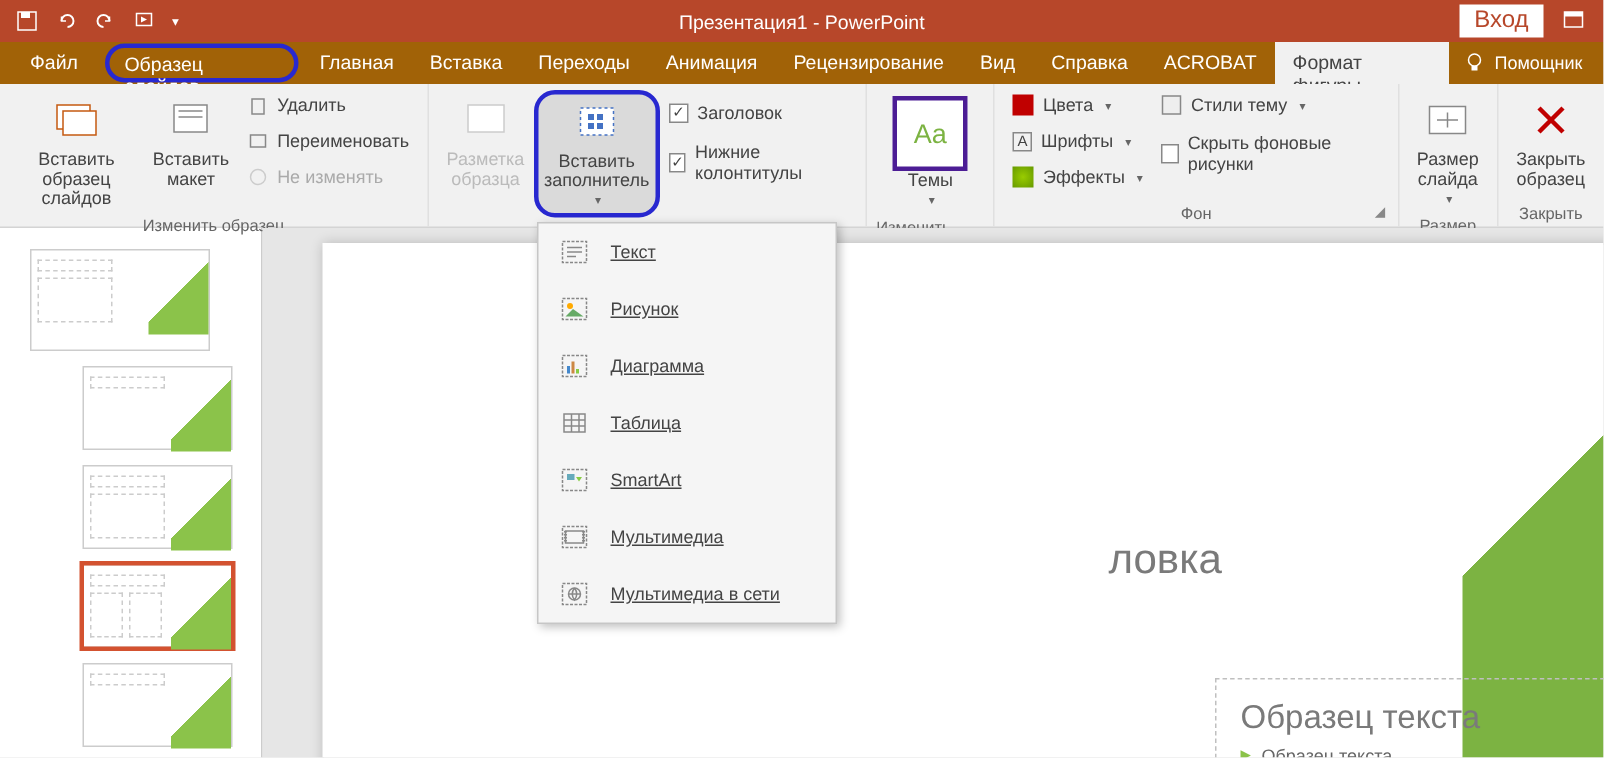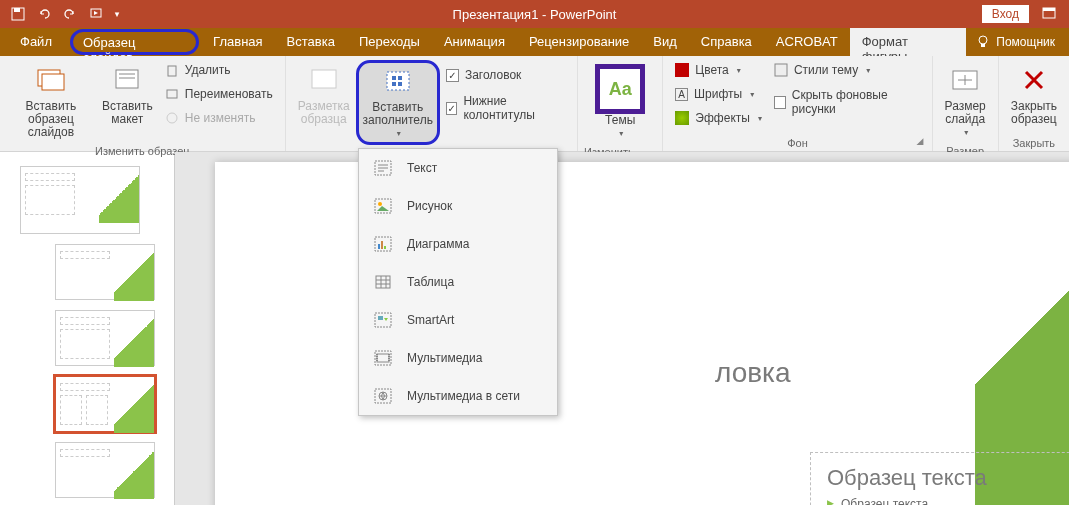--- a/index.html
+++ b/index.html
@@ -2,21 +2,21 @@
 <html><head>
 <meta charset="utf-8">
 <style>
 *{box-sizing:border-box;margin:0;padding:0;font-family:"Segoe UI",Tahoma,sans-serif;font-size:12px}
 body{width:1069px;height:505px;background:#e6e6e6;overflow:hidden;position:relative}
 .titlebar{height:28px;background:#b7472a;display:flex;align-items:center;color:#fff;position:relative}
 .qat{display:flex;align-items:center;gap:2px;padding-left:6px}
 .qat-btn{width:24px;height:24px;display:flex;align-items:center;justify-content:center;cursor:pointer}
 .title-text{position:absolute;left:50%;transform:translateX(-50%);font-size:13px}
 .title-right{margin-left:auto;display:flex;align-items:center;gap:8px;padding-right:8px}
-.login-btn{background:#fff;color:#b7472a;padding:2px 10px;font-size:12px;cursor:pointer}
+.login-btn{background:#fff;color:#b7472a;padding:2px 10px;font-size:16px;cursor:pointer}
 .ribbon-tabs{height:28px;background:#a16207;display:flex;align-items:stretch;color:#fff;padding:0 4px}
 .tab{padding:6px 12px;cursor:pointer;font-size:13px}
 .tab.file{padding:6px 16px}
 .tab.active{background:#f1f1f1;color:#444}
 .tab.circled{border:3px solid #2828d0;border-radius:16px;margin:1px 2px;padding:3px 10px}
 .tell-me{display:flex;align-items:center;gap:6px;padding:0 10px;color:#fff}
 .bulb{width:14px;height:14px}
 .ribbon{height:96px;background:#f1f1f1;border-bottom:1px solid #d4d4d4;display:flex;position:relative}
 .group{display:flex;flex-direction:column;align-items:center;padding:4px 6px 2px;border-right:1px solid #e0e0e0;height:100%}
 .group-body{display:flex;flex:1;align-items:flex-start}
@@ -35,32 +35,32 @@
 .thumb-panel{width:175px;background:#fff;border-right:1px solid #ccc;overflow:hidden;padding:8px 0}
 .thumb{width:100px;height:56px;margin:6px auto 10px;border:1px solid #ccc;background:#fff;position:relative;cursor:pointer}
 .thumb.selected{outline:3px solid #d35230;outline-offset:-1px}
 .thumb.indent{margin-left:55px}
 .thumb .green-tri{position:absolute;right:0;top:0;width:40px;height:56px;background:linear-gradient(135deg,transparent 50%,#8bc34a 50%)}
 .thumb .placeholder{position:absolute;left:4px;top:6px;width:50px;height:8px;border:1px dashed #ccc}
 .thumb .placeholder2{position:absolute;left:4px;top:18px;width:50px;height:30px;border:1px dashed #ccc}
 .canvas{flex:1;position:relative;overflow:hidden;background:#e6e6e6}
 .slide{position:absolute;left:40px;top:10px;width:960px;height:540px;background:#fff;box-shadow:0 0 8px rgba(0,0,0,0.2)}
 .slide-green{position:absolute;right:0;top:0;width:200px;height:540px;background:linear-gradient(135deg,transparent 30%,#7cb342 30%,#7cb342 60%,#689f38 60%)}
-.title-ph{position:absolute;left:500px;top:195px;font-size:28px;color:#7a7a7a}
+.title-ph{position:absolute;left:524px;top:195px;font-size:28px;color:#7a7a7a}
 .content-ph{position:absolute;left:595px;top:290px;width:290px;height:200px;border:1px dashed #bfbfbf}
 .content-ph .hdr{font-size:22px;color:#7a7a7a;padding:12px 16px 4px}
 .bullets{padding:0 16px;font-size:13px;color:#666}
 .bullets .b1{padding:2px 0 2px 14px;position:relative}
 .bullets .b1::before{content:"▶";position:absolute;left:0;color:#8bc34a;font-size:9px;top:3px}
 .dropdown{position:absolute;left:358px;top:148px;width:200px;background:#f5f5f5;border:1px solid #c6c6c6;box-shadow:2px 2px 6px rgba(0,0,0,0.25);z-index:100}
 .dd-item{display:flex;align-items:center;gap:14px;padding:10px 14px;cursor:pointer;color:#444}
 .dd-ico{width:20px;height:18px;display:flex;align-items:center;justify-content:center}
-.ul{}
+.ul{text-decoration:underline}
 svg{display:block}
-.themes-gal{width:50px;height:50px;border:5px solid #4c1d95;background:#fff;display:flex;align-items:center;justify-content:center;font-size:18px;color:#7cb342;font-weight:bold}
+.themes-gal{width:50px;height:50px;border:3px solid #4c1d95;background:#fff;display:flex;align-items:center;justify-content:center;font-size:18px;color:#7cb342;font-weight:normal}
 .color-swatch{width:14px;height:14px;display:inline-block}
 </style>
 </head>
 <body>
 
 <div class="titlebar">
   <div class="qat">
     <div class="qat-btn">
         <svg width="14" height="14" viewBox="0 0 14 14">
           <rect x="1" y="1" width="12" height="12" fill="none" stroke="#fff"></rect>

